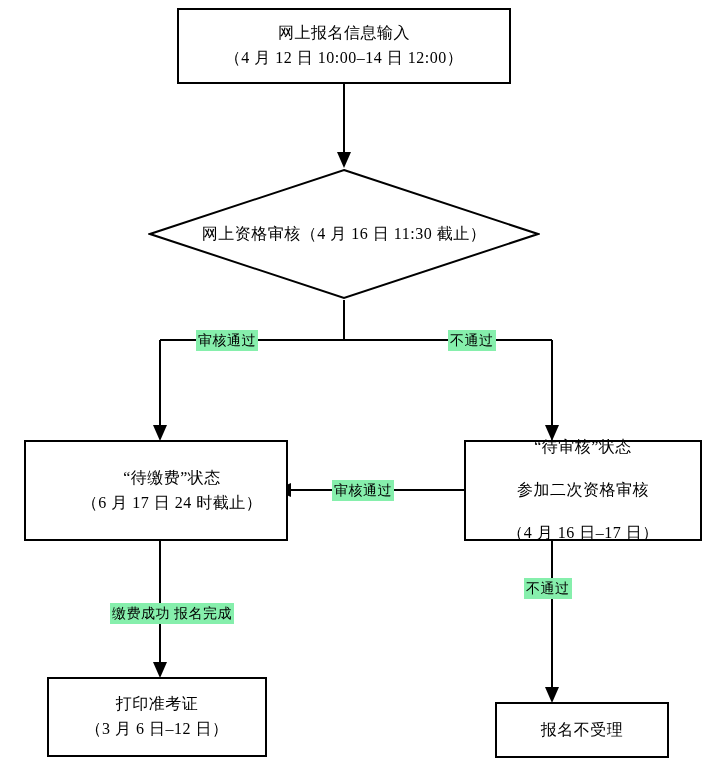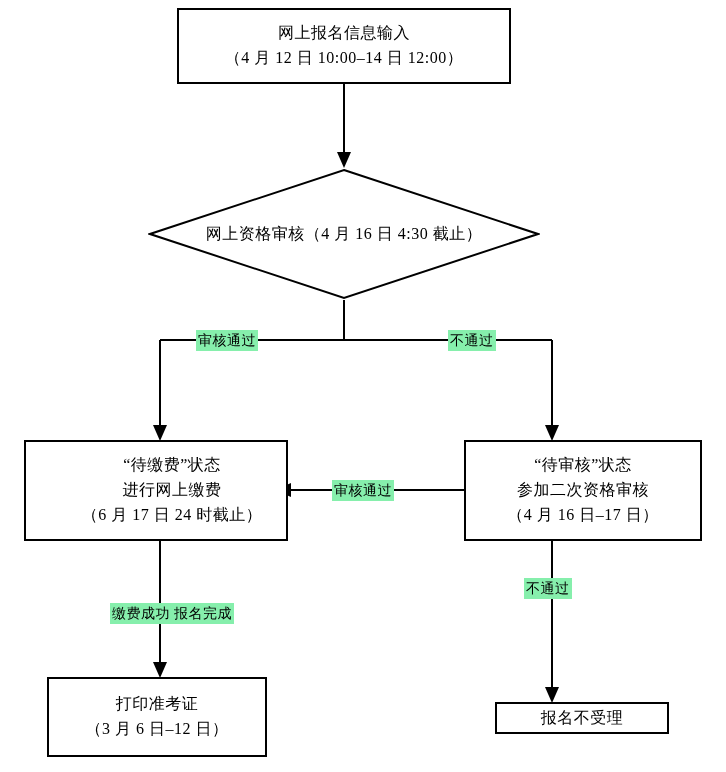--- a/index.html
+++ b/index.html
@@ -118,42 +118,41 @@
     <span class="ln">网上报名信息输入</span>
     <span class="ln">（4 月 12 日 10:00–14 日 12:00）</span>
   </div>
 
   <div class="diamond-wrap" style="left:148px; top:168px; width:392px; height:132px;">
     <svg width="392" height="132" viewBox="0 0 392 132">
       <polygon points="196,2 390,66 196,130 2,66" fill="#ffffff" stroke="#000000" stroke-width="2"></polygon>
     </svg>
     <div class="diamond-text">
       <span class="ln">网上资格审核</span>
-      <span class="ln">（4 月 16 日 4:30 截止）</span>
+      <span class="ln">（4 月 16 日 11:30 截止）</span>
     </div>
   </div>
 
   <div class="node box" style="left:24px; top:440px; width:264px; height:101px;padding-left:32px;">
     <span class="ln">“待缴费”状态</span>
-    <span class="ln">进行网上缴费</span>
     <span class="ln">（6 月 17 日 24 时截止）</span>
   </div>
 
-  <div class="node box" style="left:464px; top:440px; width:238px; height:101px;">
+  <div class="node box" style="left:464px; top:440px; width:238px; height:101px;gap:18px;">
     <span class="ln">“待审核”状态</span>
     <span class="ln">参加二次资格审核</span>
     <span class="ln">（4 月 16 日–17 日）</span>
   </div>
 
   <div class="node box" style="left:47px; top:677px; width:220px; height:80px;">
     <span class="ln">打印准考证</span>
     <span class="ln">（3 月 6 日–12 日）</span>
   </div>
 
-  <div class="node box" style="left:495px; top:702px; width:174px; height:32px;">
+  <div class="node box" style="left:495px; top:702px; width:174px; height:56px;">
     <span class="ln">报名不受理</span>
   </div>
 
   <div class="edge-label" style="left:196px; top:330px;">审核通过</div>
 
   <div class="edge-label" style="left:448px; top:330px;">不通过</div>
 
   <div class="edge-label" style="left:332px; top:480px;">审核通过</div>
 
   <div class="edge-label" style="left:110px; top:578px;margin-top:25px;">

